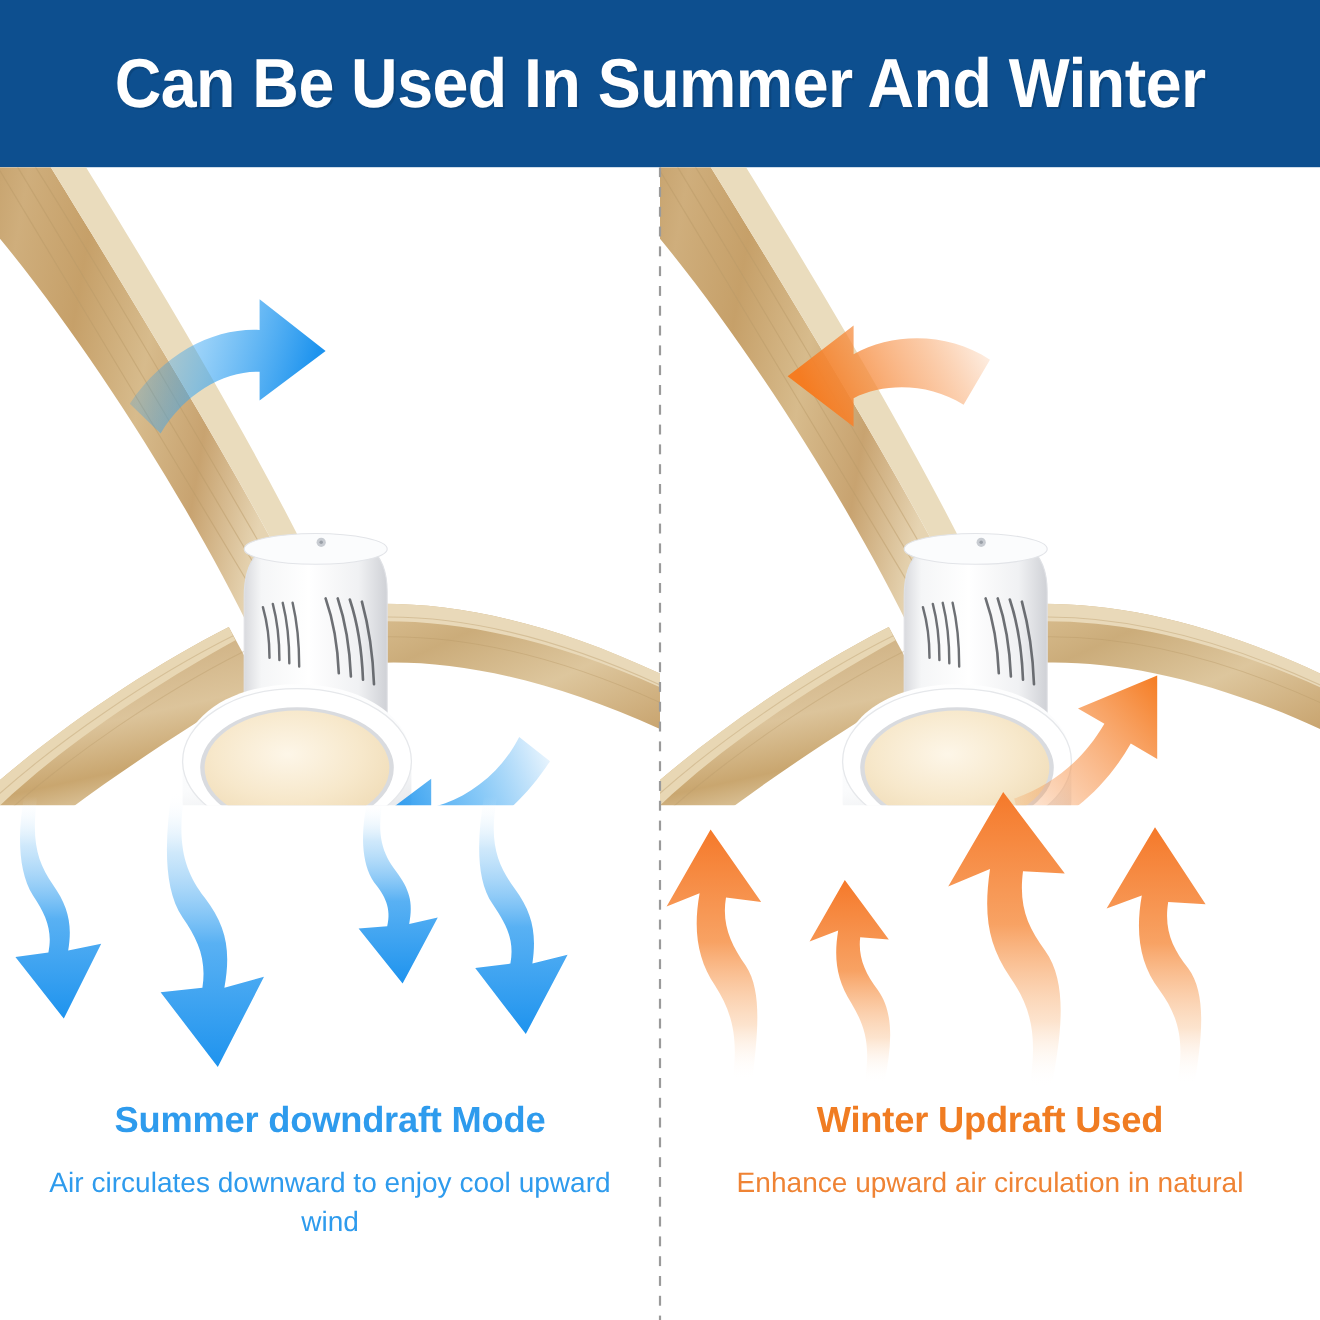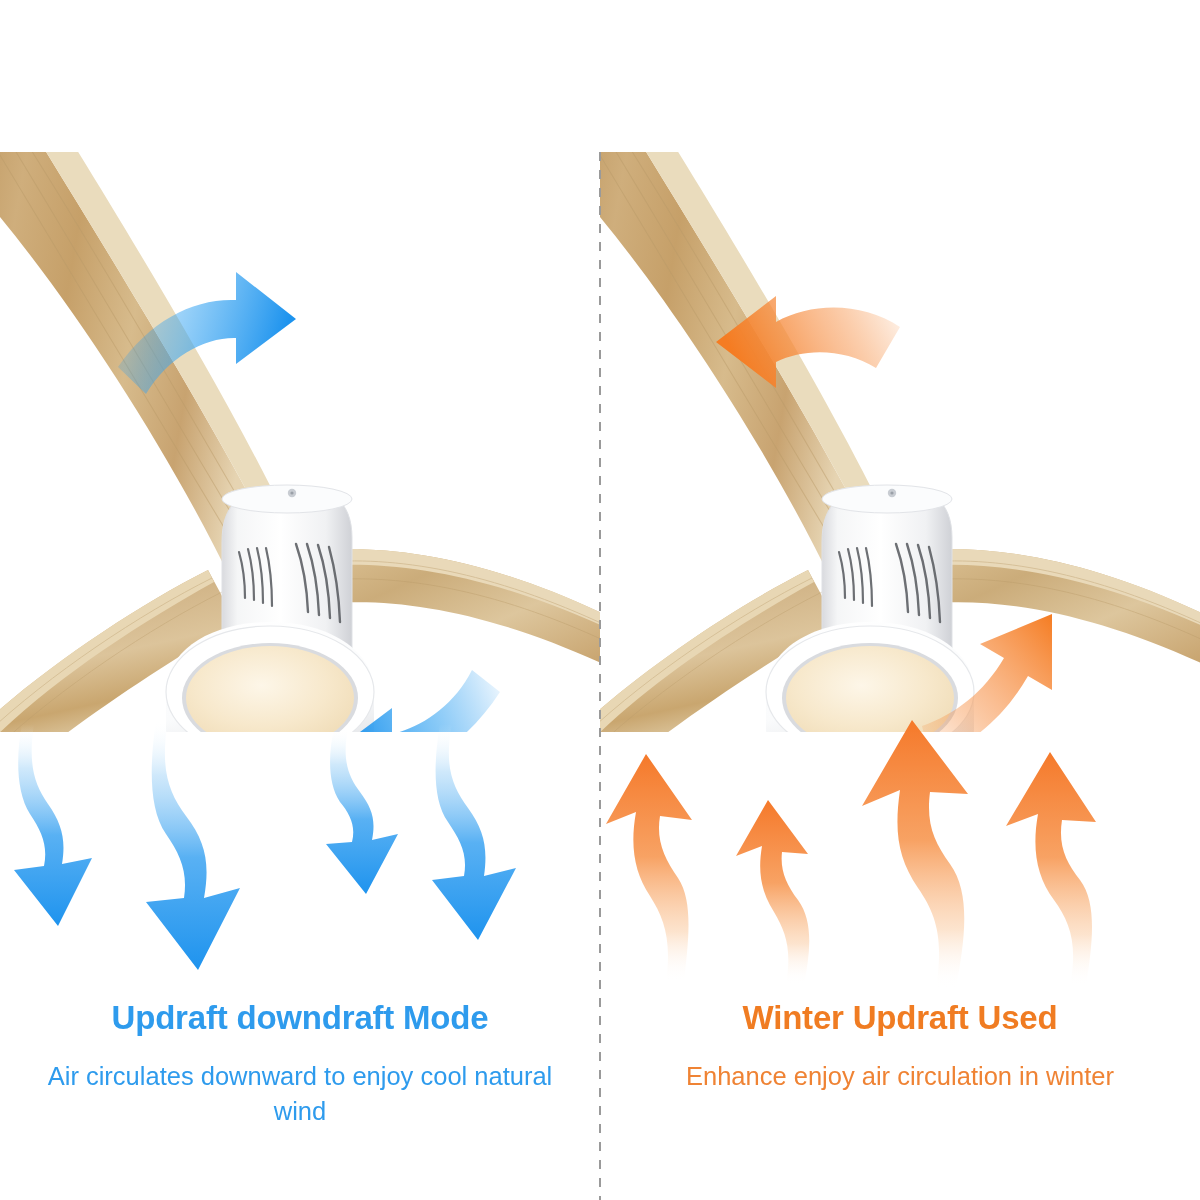--- a/index.html
+++ b/index.html
@@ -67,20 +67,23 @@
   .blue-title { color:#2e9bed; }
   .blue-sub   { color:#2e9bed; }
   .orange-title { color:#f07c22; }
   .orange-sub   { color:#ef8334; }
 </style>
 </head>
 <body>
 
 <div id="page">
 
+  <div class="banner">
+    <div class="banner-title">Can Be Used In Summer And Winter</div>
+  </div>
 
   <div class="panels">
 
     <div class="panel left">
 
       <div class="fan-stage">
         <svg viewBox="0 0 600 580" xmlns="http://www.w3.org/2000/svg">
           <defs>
             <linearGradient id="woodA" x1="0" y1="0" x2="1" y2="0.25">
               <stop offset="0" stop-color="#c09a63"></stop>
@@ -216,22 +219,22 @@
                      L240,176 L198,258 L146,190 L184,186 C188,160 180,142 166,122 C148,96 150,50 156,8 Z"></path>
             <path d="M348,16 C342,48 348,64 360,80 C372,96 376,108 372,128
                      L398,122 L366,182 L326,132 L352,130 C356,114 350,102 340,90 C328,72 328,44 334,16 Z"></path>
             <path d="M452,12 C444,54 452,74 468,96 C484,118 488,136 484,164
                      L516,156 L478,228 L432,168 L464,164 C468,142 460,128 448,110 C432,88 434,48 440,12 Z"></path>
           </g>
         </svg>
       </div>
 
       <div class="caption left-cap">
-        <div class="cap-title blue-title">Updraft downdraft Mode</div>
-        <div class="cap-sub blue-sub">Air circulates downward to enjoy cool natural wind</div>
+        <div class="cap-title blue-title">Summer downdraft Mode</div>
+        <div class="cap-sub blue-sub">Air circulates downward to enjoy cool upward wind</div>
       </div>
     </div>
 
     <div class="panel right">
 
       <div class="fan-stage">
         <svg viewBox="0 0 600 580" xmlns="http://www.w3.org/2000/svg">
           <defs>
             <linearGradient id="woodA2" x1="0" y1="0" x2="1" y2="0.25">
               <stop offset="0" stop-color="#c09a63"></stop>
@@ -370,19 +373,19 @@
                      C372,182 364,232 356,276 Z"></path>
             <path d="M470,274 C478,232 470,210 454,188 C436,164 432,136 438,102
                      L406,114 L450,40 L496,110 L462,108 C458,134 466,150 480,168
                      C498,192 492,234 486,274 Z"></path>
           </g>
         </svg>
       </div>
 
       <div class="caption right-cap">
         <div class="cap-title orange-title">Winter Updraft Used</div>
-        <div class="cap-sub orange-sub">Enhance enjoy air circulation in winter</div>
+        <div class="cap-sub orange-sub">Enhance upward air circulation in natural</div>
       </div>
     </div>
   </div>
 
   <div class="divider"></div>
 </div>
 
 </body></html>

